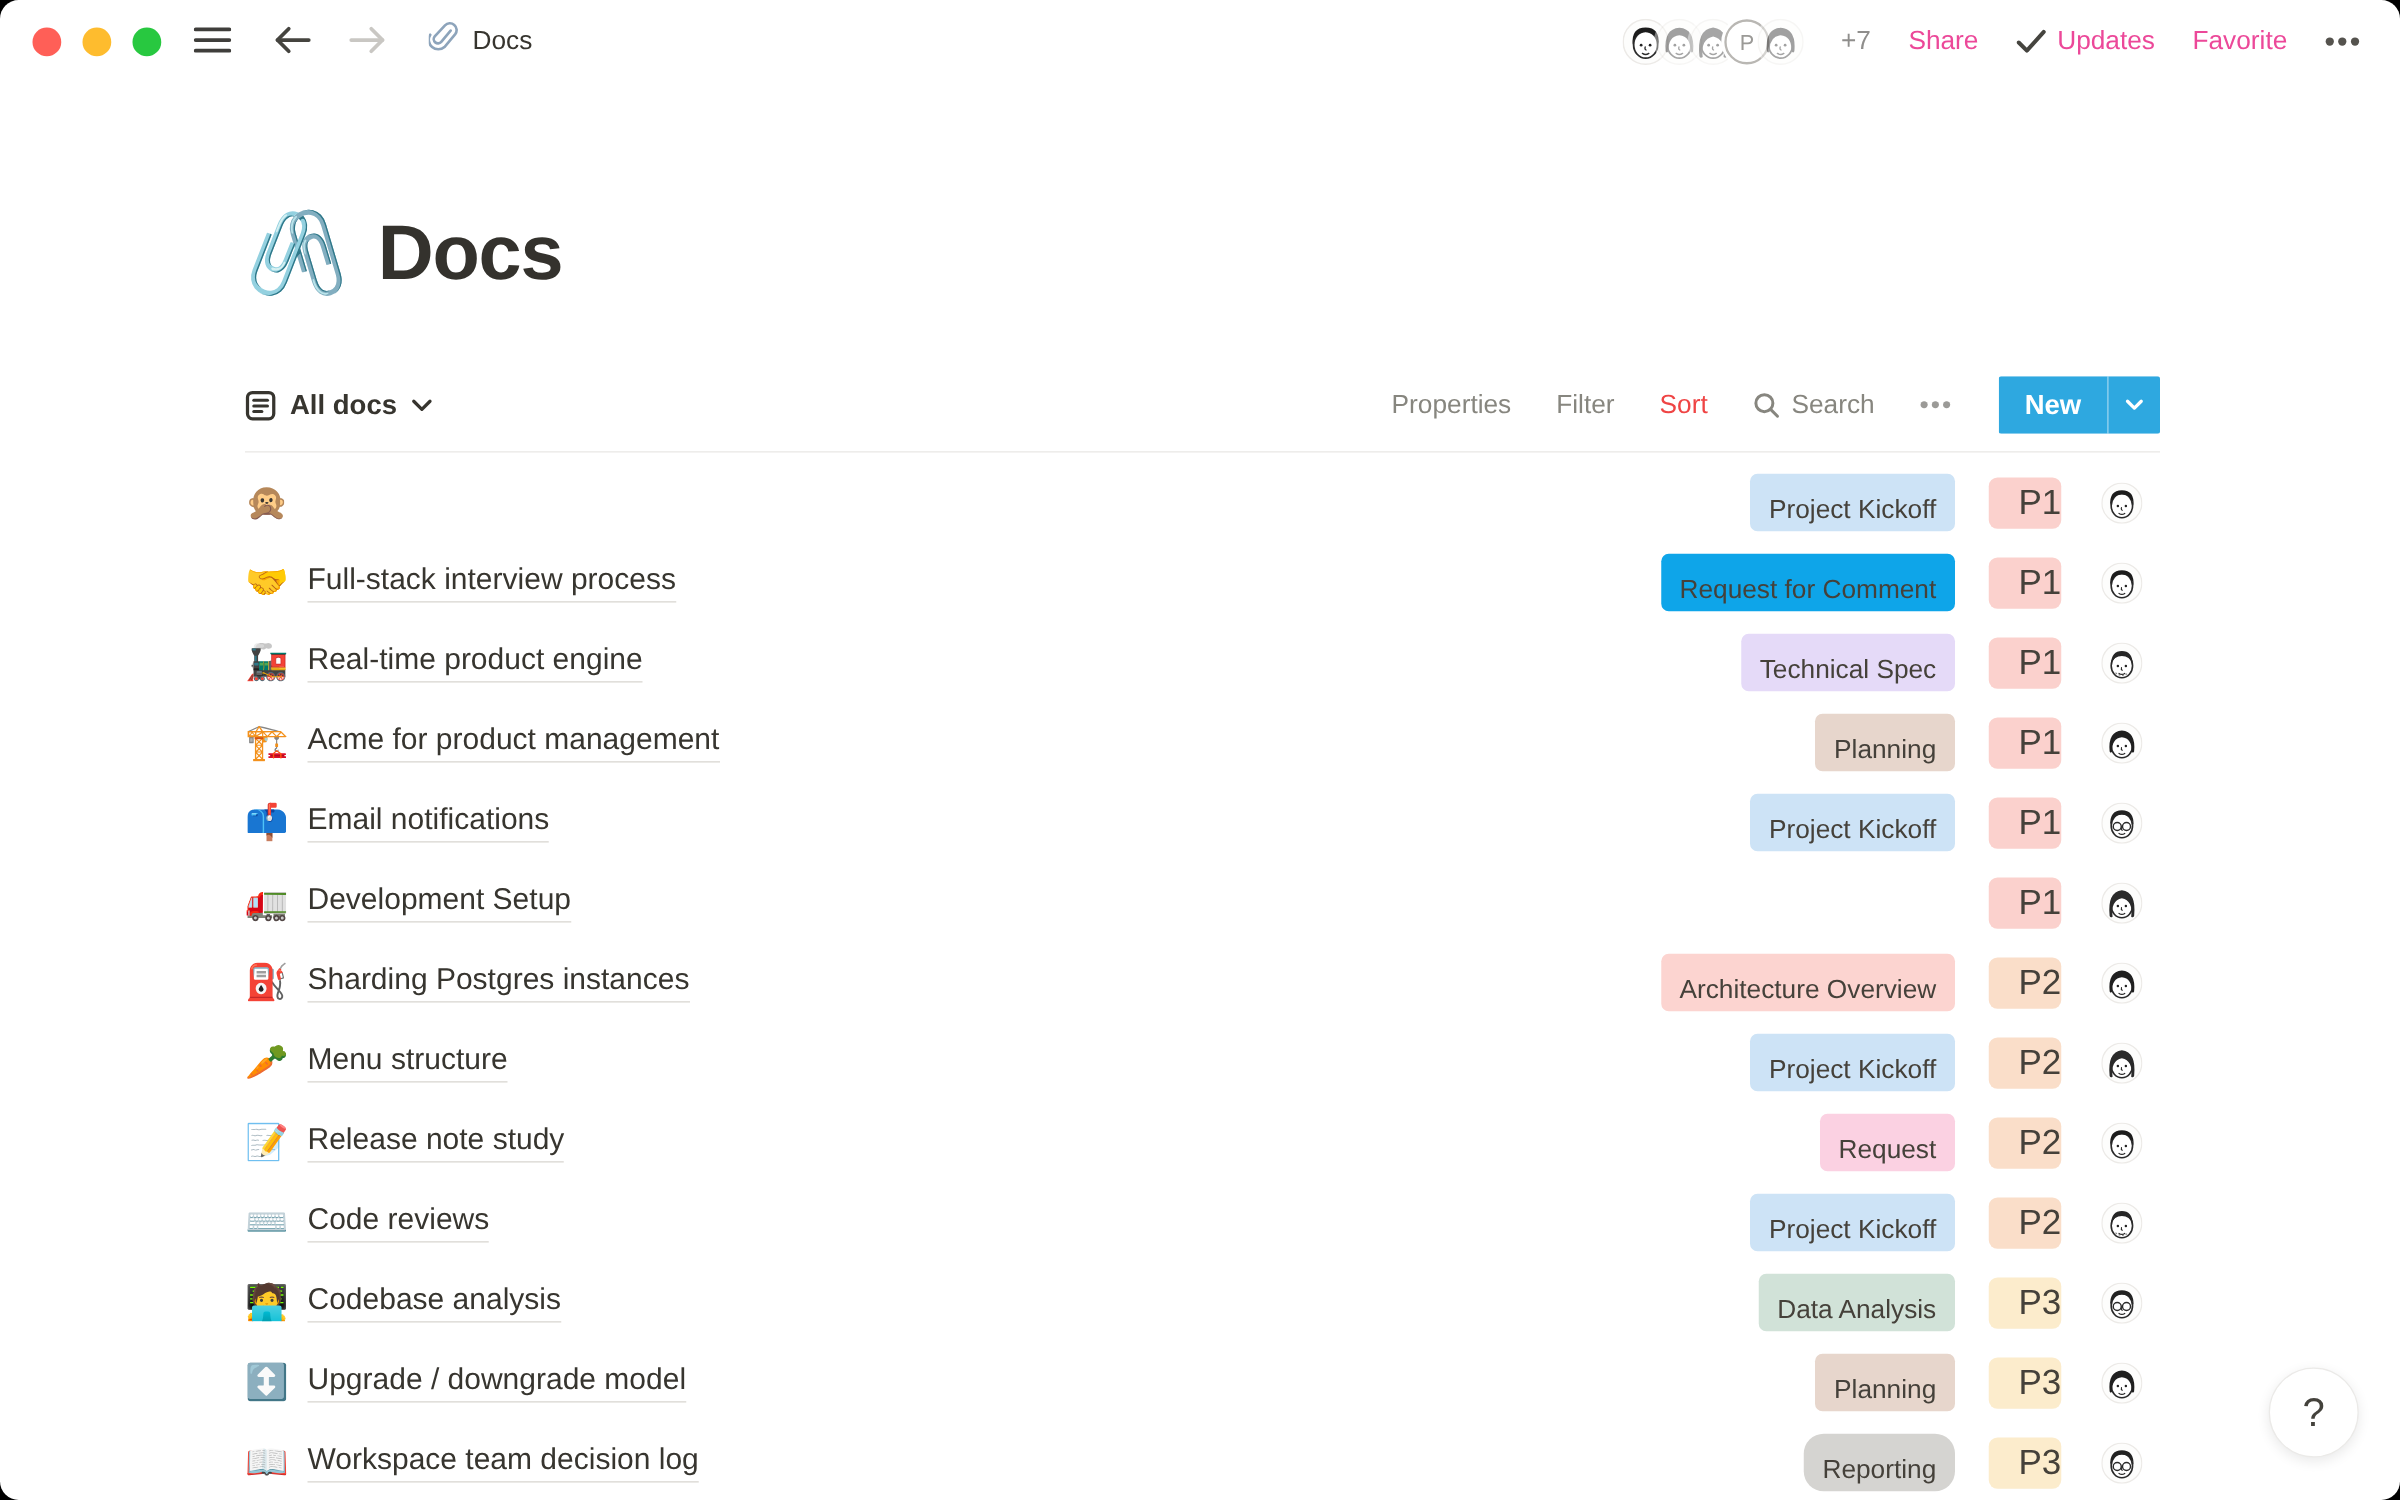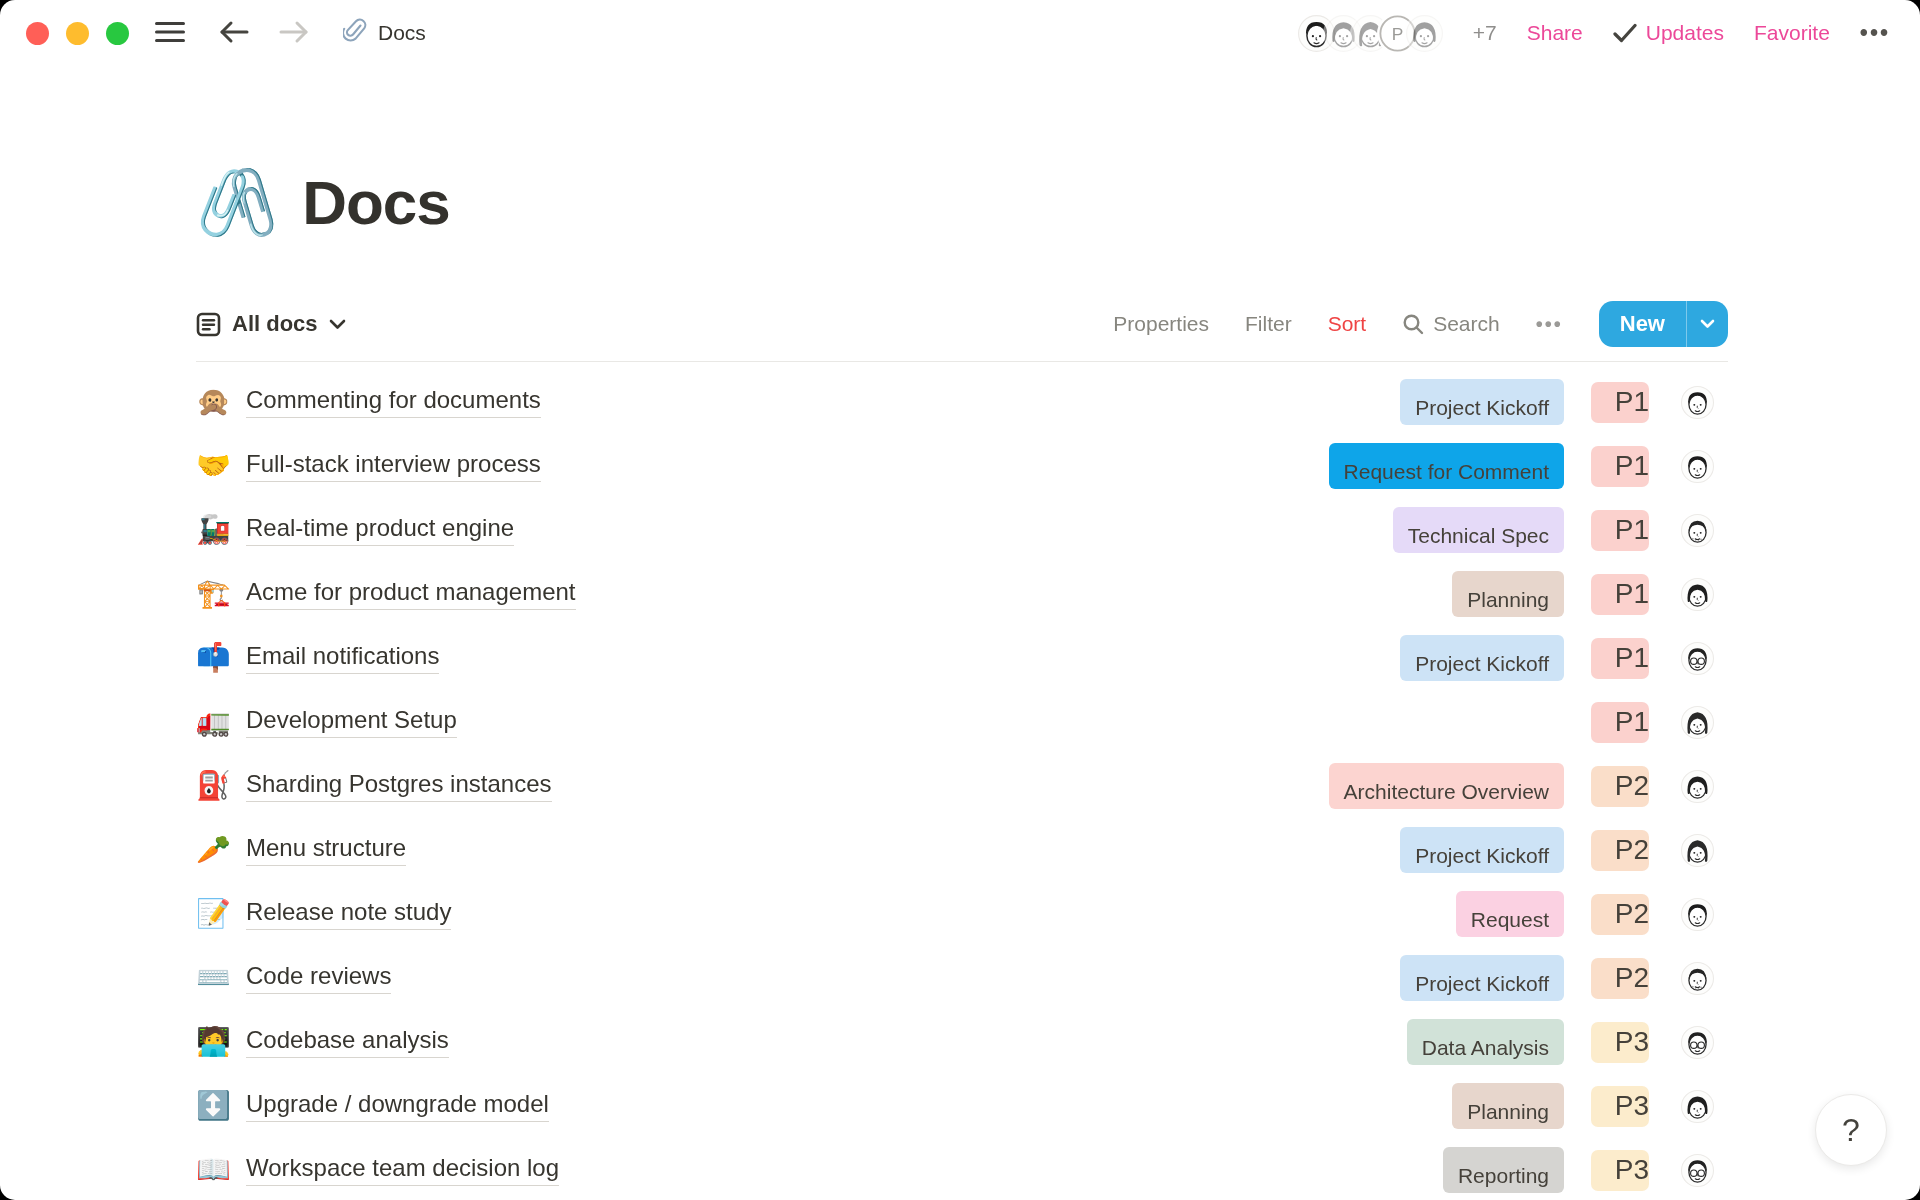--- a/index.html
+++ b/index.html
@@ -55,21 +55,21 @@
   .page-header { display: flex; align-items: center; gap: 24px; margin-top: 86px; height: 100px; }
   .page-icon { font-size: 66px; line-height: 1; cursor: pointer; }
   h1.page-title { font-size: 62px; font-weight: 700; letter-spacing: -1px; color: #34322d; }
 
   .toolbar { display: flex; align-items: center; margin-top: 48px; height: 48px; }
   .view-switcher { display: flex; align-items: center; gap: 11px; font-size: 22px; font-weight: 700; color: #37352f; }
   .toolbar-right { margin-left: auto; display: flex; align-items: center; gap: 36px; }
   .tool-link { font-size: 21px; color: #87867f; font-weight: 400; }
   .tool-link.with-icon { display: flex; align-items: center; gap: 9px; }
   .tool-dots { color: #9b9a97; font-size: 20px; letter-spacing: 2px; font-weight: 700; }
-  .new-split { display: flex; border-radius: 14px; overflow: hidden; height: 46px; }
+  .new-split { display: flex; border-radius: 2px; overflow: hidden; height: 46px; }
   .new-main {
     border: none; color: #fff; font-size: 22px; font-weight: 700;
     padding: 0 21px; cursor: pointer; font-family: inherit;
   }
   .new-chevron {
     border: none; border-left: 1px solid rgba(255,255,255,0.38);
     width: 42px; display: flex; align-items: center; justify-content: center;
     color: #fff; cursor: pointer;
   }
   .divider { height: 1px; background: #e9e8e5; margin-top: 13px; }
@@ -272,21 +272,20 @@
           </button>
         </div>
       </div>
     </div>
 
     <div class="divider"></div>
 
     <div class="doc-list" id="doc-list">
   <div class="doc-row">
     <span class="row-emoji">🙊</span>
-    <span class="row-title">Commenting for documents</span>
     <span class="spacer"></span>
     <span class="tag-pill" style="background: rgb(205, 227, 246); color: rgb(69, 65, 58);">Project Kickoff</span>
     <span class="pri-col">
       <span class="pri-pill" style="background: rgb(251, 209, 205); color: rgb(69, 65, 58);">P1</span>
     </span>
     <span class="row-avatar"><svg viewBox="0 0 32 32">
               <circle cx="16" cy="16" r="15.5" fill="#fdfdfc" stroke="#eceae7" stroke-width="1"></circle>
               <ellipse cx="16" cy="18" rx="8.3" ry="9.3" fill="#fff" stroke="#2b2b2b" stroke-width="1.25"></ellipse>
               <path d="M7 18 Q6 6 16 6 Q26 6 25 18 Q23.5 9.5 16 9.2 Q8.5 9.5 7 18 Z" fill="#1c1c1c"></path>
               <circle cx="12.9" cy="18.3" r="0.95" fill="#222"></circle>
@@ -506,21 +505,21 @@
               <circle cx="19.1" cy="18.3" r="0.95" fill="#222"></circle>
               <path d="M15.7 19.5 q-0.5 1.6 0.6 2.1" fill="none" stroke="#2b2b2b" stroke-width="0.9" stroke-linecap="round"></path>
               <path d="M13.8 24 q2.2 1.5 4.4 0" fill="none" stroke="#2b2b2b" stroke-width="1" stroke-linecap="round"></path>
             </svg></span>
   </div>
 
   <div class="doc-row">
     <span class="row-emoji">📖</span>
     <span class="row-title">Workspace team decision log</span>
     <span class="spacer"></span>
-    <span class="tag-pill" style="background: rgb(213, 212, 209); color: rgb(69, 65, 58);">Reporting</span>
+    <span class="tag-pill" style="background: rgb(213, 212, 209); color: rgb(69, 65, 58); border-radius: 16px;">Reporting</span>
     <span class="pri-col">
       <span class="pri-pill" style="background: rgb(252, 236, 204); color: rgb(69, 65, 58);">P3</span>
     </span>
     <span class="row-avatar"><svg viewBox="0 0 32 32">
               <circle cx="16" cy="16" r="15.5" fill="#fdfdfc" stroke="#eceae7" stroke-width="1"></circle>
               <ellipse cx="16" cy="18" rx="8.3" ry="9.3" fill="#fff" stroke="#2b2b2b" stroke-width="1.25"></ellipse>
               <path d="M7 17.5 Q6.5 6 16 6 Q25.5 6 25 17.5 Q23 9.5 16 9.3 Q9 9.5 7 17.5 Z" fill="#222"></path>
               <circle cx="12.4" cy="18.6" r="3.1" fill="none" stroke="#2b2b2b" stroke-width="1.1"></circle>
               <circle cx="19.6" cy="18.6" r="3.1" fill="none" stroke="#2b2b2b" stroke-width="1.1"></circle>
               <line x1="15.5" y1="18.6" x2="16.5" y2="18.6" stroke="#2b2b2b" stroke-width="1.1"></line>

